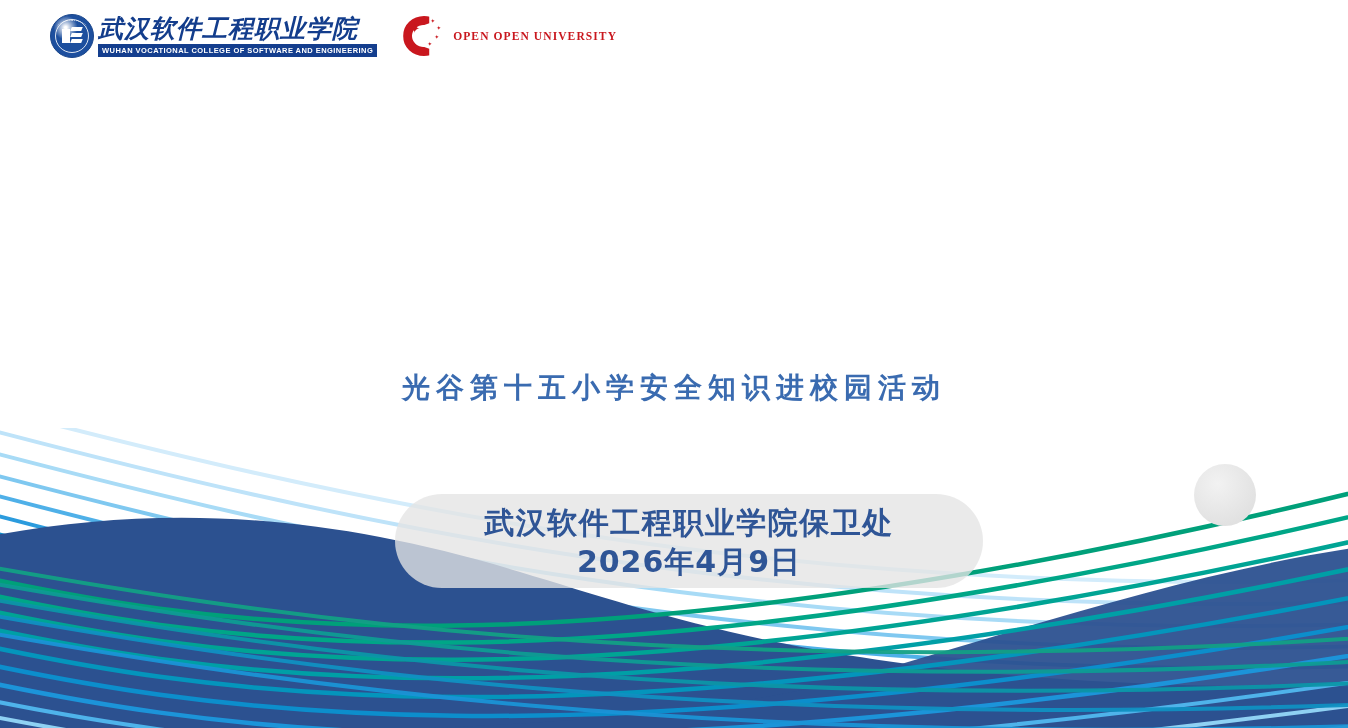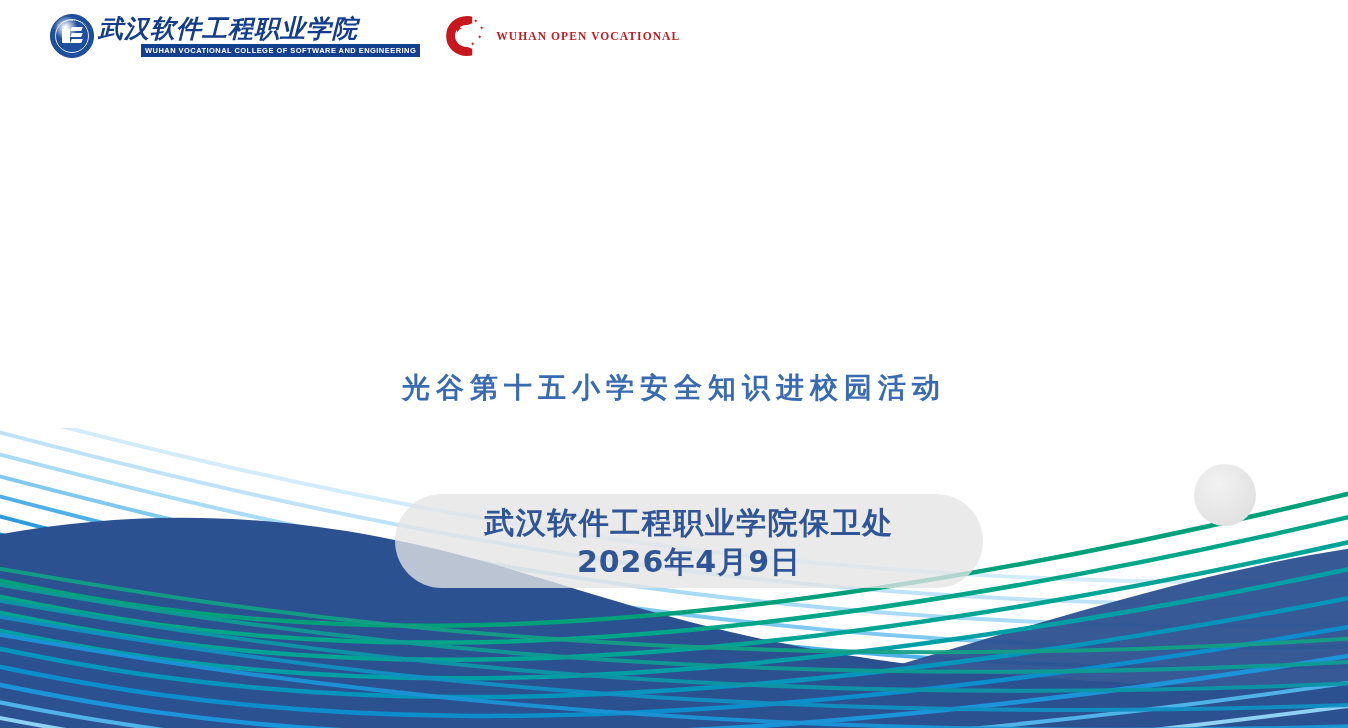--- a/index.html
+++ b/index.html
@@ -67,21 +67,20 @@
     font-style:italic;
     white-space:nowrap;
   }
   .logo-en-bar{
     background:#143e8e; color:#ffffff;
     font-size:7.5px; font-weight:700;
     letter-spacing:.45px;
     padding:2px 4px 2px 4px;
     white-space:nowrap;
     text-align:center;
-    margin-left:43px;
   }
 
   .crescent{
     width:46px; height:44px; flex:0 0 46px;
     position:relative;
   }
   .crescent .ring{
     position:absolute; left:0; top:2px;
     width:42px; height:40px;
     border-radius:50%;
@@ -206,21 +205,21 @@
     <div class="logo">
       <div class="crescent">
         <div class="ring"></div>
         <span class="st s1">✦</span>
         <span class="st s2">✦</span>
         <span class="st s3">✦</span>
         <span class="st s4">✦</span>
         <span class="st s5">✦</span>
       </div>
       <div class="logo-text-block">
-        <div class="logo-en-red">WUHAN OPEN VOCATIONAL</div>
+        <div class="logo-en-red">OPEN OPEN UNIVERSITY</div>
       </div>
     </div>
 
   </div>
 
 
   <div class="subtitle">光谷第十五小学安全知识进校园活动</div>
 
   <svg id="deco" viewBox="0 0 1348 300" preserveAspectRatio="none">
     <defs>

